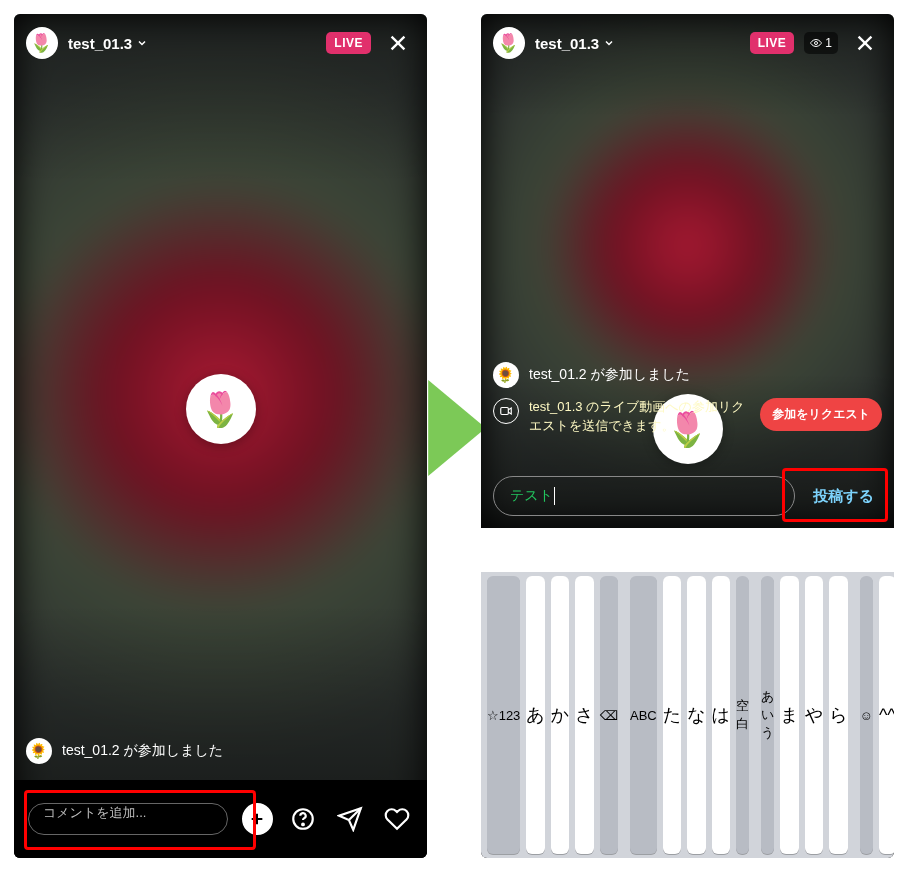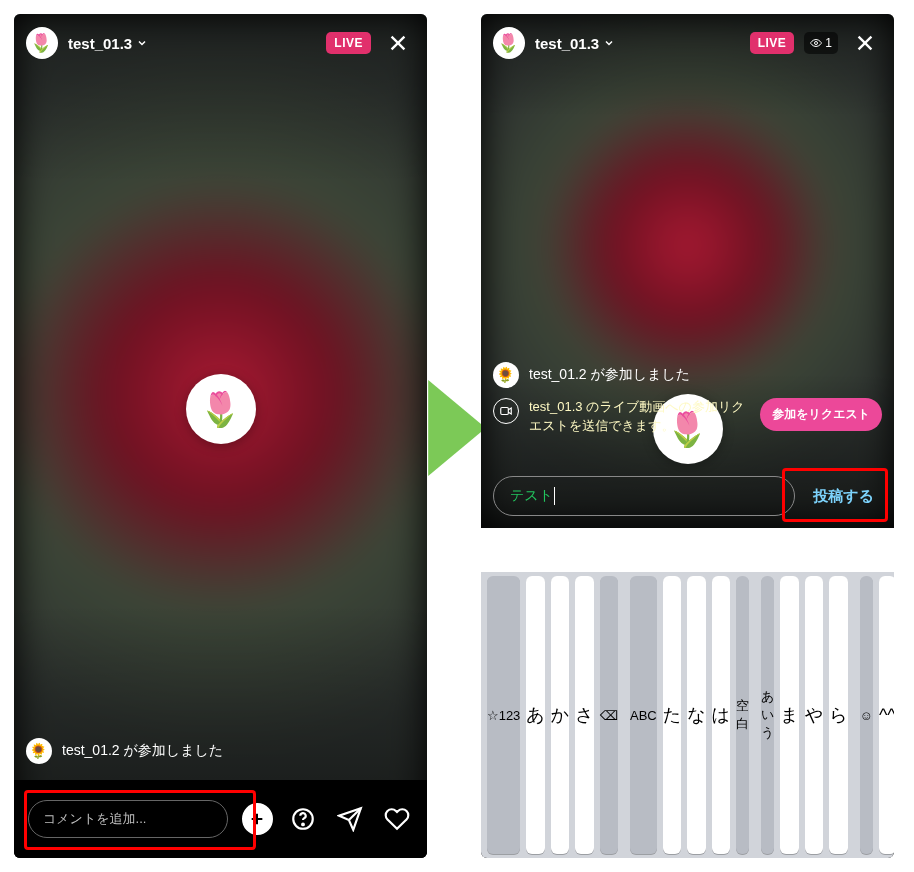--- a/index.html
+++ b/index.html
@@ -99,24 +99,24 @@
 
   
   .bottom-bar {
     position:absolute; left:0; right:0; bottom:0;
     background:#000; height:78px;
     display:flex; align-items:center;
     padding:0 14px; gap:14px;
   }
   .comment-pill {
     flex: 0 0 200px;
-    height:38px;
+    height:32px;
     border:1px solid #666; border-radius:20px;
     color:#bfbfbf; font-size:13px;
-    display:flex; align-items:center;
+    display:flex; 
     padding:0 14px;
     background:transparent;
   }
   .ico {
     width:34px;height:34px;display:flex;align-items:center;justify-content:center;color:#fff;
   }
   .ico.circle { border:2px solid #fff; border-radius:50%; width:32px;height:32px; background:#fff; color:#000; }
 
   .red-box { border:3px solid #ff0000; border-radius:4px; position:absolute; }
   .phone.left .red-comment { left:10px; bottom:8px; width:232px; height:60px; }
@@ -125,21 +125,21 @@
   .phone.right .preview-short { position:absolute; top:0; left:0; right:0; height:514px; overflow:hidden; }
   .phone.right .preview-short .preview { filter: blur(18px); }
   .phone.right .notice-1 { top: 348px; }
   .phone.right .notice-2 { top: 384px; align-items:flex-start; }
   .badge-square {
     width:26px;height:26px;border-radius:50%;border:1.5px solid #fff;
     display:flex;align-items:center;justify-content:center;color:#fff;font-size:13px;flex:none;
   }
   .msg-text { font-size:13px; line-height:1.45; color:#fef9c3; flex:1; }
   .req-button {
-    background:#ec4899; color:#fff;
+    background:#ef4444; color:#fff;
     font-size:12px; font-weight:600;
     padding:8px 12px; border-radius:18px;
     flex:none;
   }
 
   
   .input-row {
     position:absolute; left:12px; right:12px; top:462px;
     display:flex; align-items:center; gap:10px;
   }

